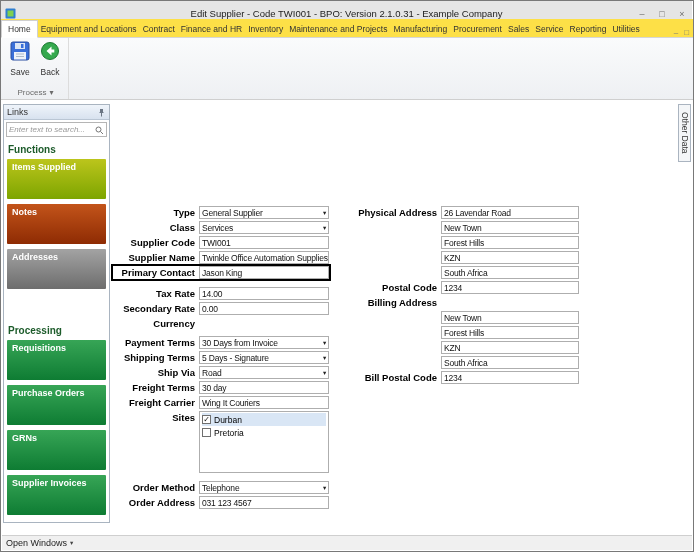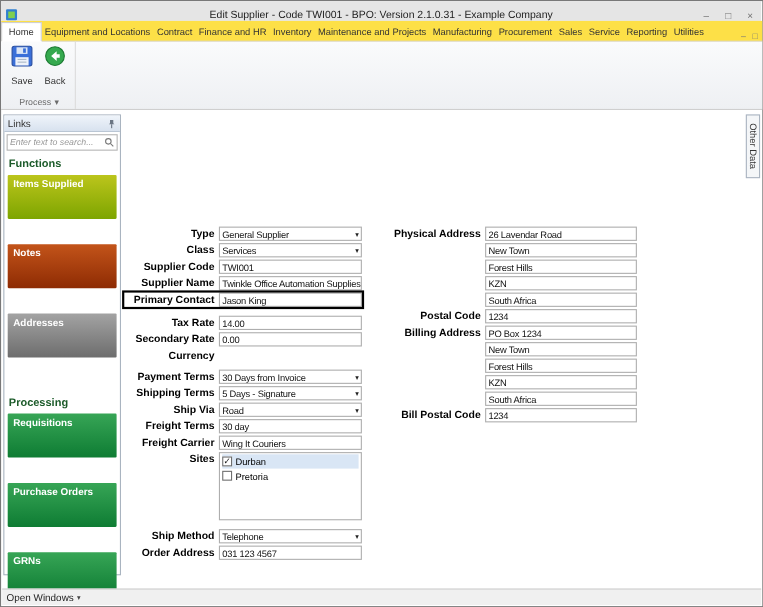--- a/index.html
+++ b/index.html
@@ -31,21 +31,21 @@
 
   
   .sidebar { position:absolute; left:2px; top:103px; width:107px; height:419px; border:1px solid #a9b4c0; background:#fff; }
   .sb-header { height:15px; background:linear-gradient(#eff4fa,#d8e2ef); border-bottom:1px solid #bac6d4; display:flex; align-items:center; padding:0 3px; font-size:9px; color:#333; }
   .sb-header .pin { margin-left:auto; cursor:pointer; display:flex; }
   .sb-search { margin:2px; height:15px; border:1px solid #b5b5b5; background:#fff; display:flex; align-items:center; padding:0 2px; }
   .sb-search input { border:none; outline:none; flex:1; font-size:8px; font-style:italic; color:#555; width:80px; font-family:"Liberation Sans",sans-serif; }
   .sb-search input::placeholder { color:#999; font-style:italic; }
   .sb-heading { margin:7px 0 4px 4px; font-size:10px; font-weight:bold; color:#1c5b2a; }
   .sb-heading.second { margin-top:36px; }
-  .card { margin:0 3px 23px 3px; height:40px; color:#fff; font-size:9px; font-weight:bold; padding:3px 5px; cursor:pointer; border-radius:1px; }
+  .card { margin:0 3px 5px 3px; height:40px; color:#fff; font-size:9px; font-weight:bold; padding:3px 5px; cursor:pointer; border-radius:1px; }
   .card-items { background:linear-gradient(#bcc51c,#7da500); }
   .card-notes { background:linear-gradient(#c3541a,#8e2b03); }
   .card-addr  { background:linear-gradient(#a3a3a3,#6d6d6d); }
   .card-green { background:linear-gradient(#37a556,#0e7c33); }
 
   
   .col-left  { position:absolute; left:112px; top:205px; width:216px; }
   .col-right { position:absolute; left:340px; top:205px; width:238px; }
   .frow { display:flex; align-items:center; height:13px; margin-bottom:2px; }
   .frow.mt8 { margin-top:8px; }
@@ -262,21 +262,21 @@
           <span class="cb">✓</span>
           <span>Durban</span>
         </div>
         <div class="site-item">
           <span class="cb"></span>
           <span>Pretoria</span>
         </div>
       </div>
     </div>
     <div class="frow mt8">
-      <span class="flabel">Ship Method</span>
+      <span class="flabel">Order Method</span>
       <span class="fbox">
           <span>Telephone</span>
           <span class="arrow">▾</span>
         </span>
     </div>
     <div class="frow">
       <span class="flabel">Order Address</span>
       <span class="fbox">
           <span>031 123 4567</span>
         </span>
@@ -315,23 +315,20 @@
         </span>
     </div>
     <div class="frow">
       <span class="flabel">Postal Code</span>
       <span class="fbox">
           <span>1234</span>
         </span>
     </div>
     <div class="frow">
       <span class="flabel">Billing Address</span>
-      <span class="fbox">
-          <span>PO Box 1234</span>
-        </span>
     </div>
     <div class="frow">
       <span class="flabel"></span>
       <span class="fbox">
           <span>New Town</span>
         </span>
     </div>
     <div class="frow">
       <span class="flabel"></span>
       <span class="fbox">

